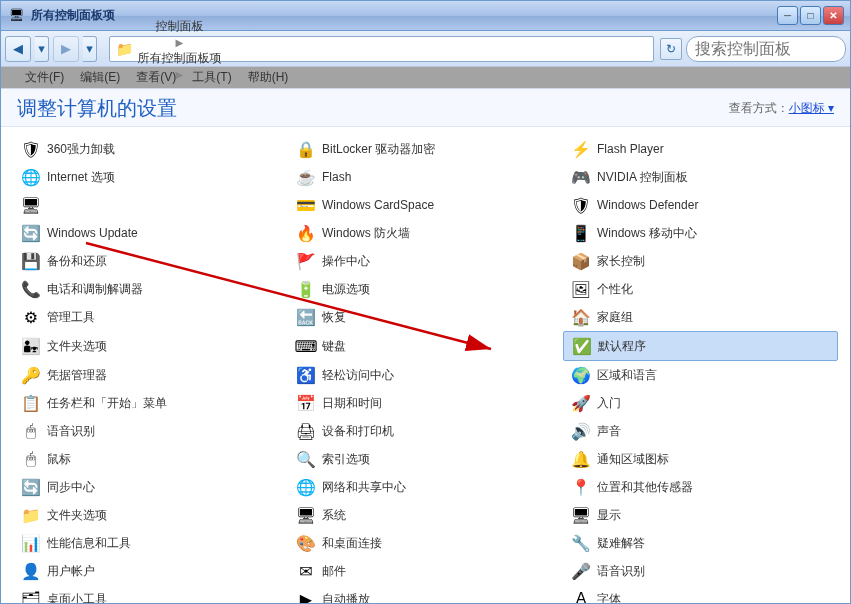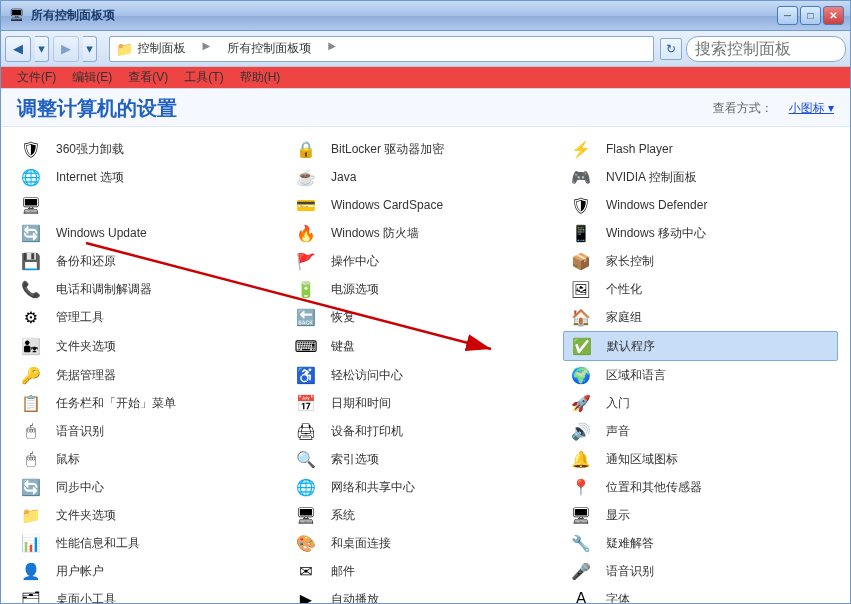--- a/index.html
+++ b/index.html
@@ -85,23 +85,25 @@
       border: 1px solid #8aabcf;
       border-radius: 2px;
       background: #fff;
       display: flex;
       align-items: center;
       padding: 0 6px;
       gap: 4px;
     }
     .address-breadcrumb {
       display: flex;
-      gap: 17px;
+      align-items: center;
+      gap: 2px;
       font-size: 12px;
       color: #333;
+      flex-direction: column;
     }
     .breadcrumb-arrow {
       color: #888;
       font-size: 10px;
     }
     .refresh-btn {
       width: 22px;
       height: 22px;
       border: 1px solid #8aabcf;
       border-radius: 2px;
@@ -129,25 +131,25 @@
       flex: 1;
       border: none;
       outline: none;
       font-size: 16px;
       color: #999;
       background: transparent;
     }
 
     
     .menu-bar {
-      background: #ef4444;
+      background: #a3a3a3;
       height: 22px;
       display: flex;
       align-items: center;
-      padding: 0 8px;
+      padding: 0 16px;
       border-bottom: 1px solid #d0d8e8;
     }
     .menu-item {
       padding: 2px 8px;
       font-size: 12px;
       color: #333;
       cursor: pointer;
       border-radius: 2px;
     }
 
@@ -155,29 +157,29 @@
     .content-header {
       background: #f5f8ff;
       padding: 6px 16px 4px 16px;
       border-bottom: 1px solid #dce6f5;
       display: flex;
       align-items: center;
       justify-content: space-between;
     }
     .page-title {
       font-size: 20px;
-      font-weight: 700;
+      font-weight: 400;
       color: #2060c0;
     }
     .view-options {
       font-size: 12px;
       color: #333;
       display: flex;
       align-items: center;
-      gap: 16px;
+      gap: 0;
     }
     .view-label { color: #666; }
     .view-current { color: #1d4ed8; text-decoration: underline; cursor: pointer; }
 
     
     .main-panel {
       flex: 1;
       background: #fff;
       overflow: hidden;
       display: flex;
@@ -210,21 +212,20 @@
       height: 20px;
       flex-shrink: 0;
       display: flex;
       align-items: center;
       justify-content: center;
       font-size: 16px;
     }
     .item-label {
       font-size: 12px;
       color: #333;
-      margin-left: 9px;
     }
 
     
     .items-area::-webkit-scrollbar { width: 14px; }
     .items-area::-webkit-scrollbar-track { background: #f0f0f0; border: 1px solid #d0d0d0; }
     .items-area::-webkit-scrollbar-thumb { background: linear-gradient(to right, #b8c8d8, #a0b5cc); border: 1px solid #8899aa; border-radius: 2px; }
 
     
     .arrow-overlay {
       position: absolute;
@@ -308,21 +309,21 @@
           <div class="item">
             <span class="item-icon">⚡</span>
             <span class="item-label">Flash Player</span>
           </div>
           <div class="item">
             <span class="item-icon">🌐</span>
             <span class="item-label">Internet 选项</span>
           </div>
           <div class="item">
             <span class="item-icon">☕</span>
-            <span class="item-label">Java</span>
+            <span class="item-label">Flash</span>
           </div>
           <div class="item">
             <span class="item-icon">🎮</span>
             <span class="item-label">NVIDIA 控制面板</span>
           </div>
           <div class="item">
             <span class="item-icon">🖥</span>
           </div>
           <div class="item">
             <span class="item-icon">💳</span>

